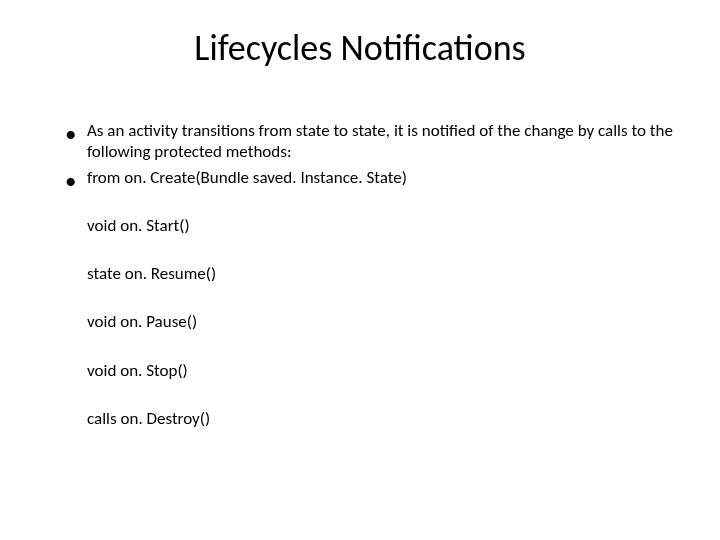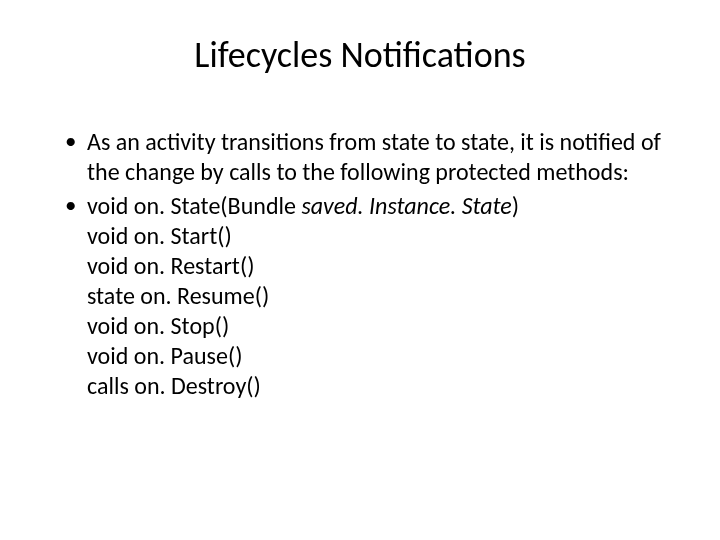--- a/index.html
+++ b/index.html
@@ -13,64 +13,63 @@
       background: #ffffff;
       font-family: Calibri, Arial, sans-serif;
       color: #000000;
       padding: 20px 40px;
       overflow: hidden;
     }
     .title {
       font-size: 36px;
       font-weight: 400;
       text-align: center;
-      margin-top: 13px;
+      margin-top: 6px;
       margin-bottom: 50px;
     }
     .bullet-list {
       list-style: none;
       padding-left: 25px;
     }
     .bullet-item {
       position: relative;
-      font-size: 24px;
+      font-size: 17px;
       line-height: 1.25;
       padding-left: 22px;
       margin-bottom: 4px;
     }
     .bullet-item::before {
       content: "•";
       position: absolute;
       left: 0;
       top: 0;
       font-size: 23px;
     }
     .sublines {
       display: block;
     }
     .subline {
       display: block;
+      margin-top: 27px;
     }
     .italic {
-      font-style: italic;
     }
   </style>
 </head>
 <body>
 
 <h1 class="title">Lifecycles Notifications</h1>
 
 <ul class="bullet-list">
   <li class="bullet-item">
     <span>As an activity transitions from state to state, it is notified of the change by calls to the following protected methods:</span>
   </li>
   <li class="bullet-item">
-    <span>void on. State(Bundle </span><span class="italic">saved. Instance. State</span><span>) </span>
+    <span>from on. Create(Bundle </span><span class="italic">saved. Instance. State</span><span>) </span>
     <span class="sublines">
       <span class="subline">void on. Start() </span>
-      <span class="subline">void on. Restart() </span>
       <span class="subline">state on. Resume() </span>
+      <span class="subline">void on. Pause() </span>
       <span class="subline">void on. Stop() </span>
-      <span class="subline">void on. Pause() </span>
       <span class="subline">calls on. Destroy()</span>
     </span>
   </li>
 </ul>
 
 </body></html>

